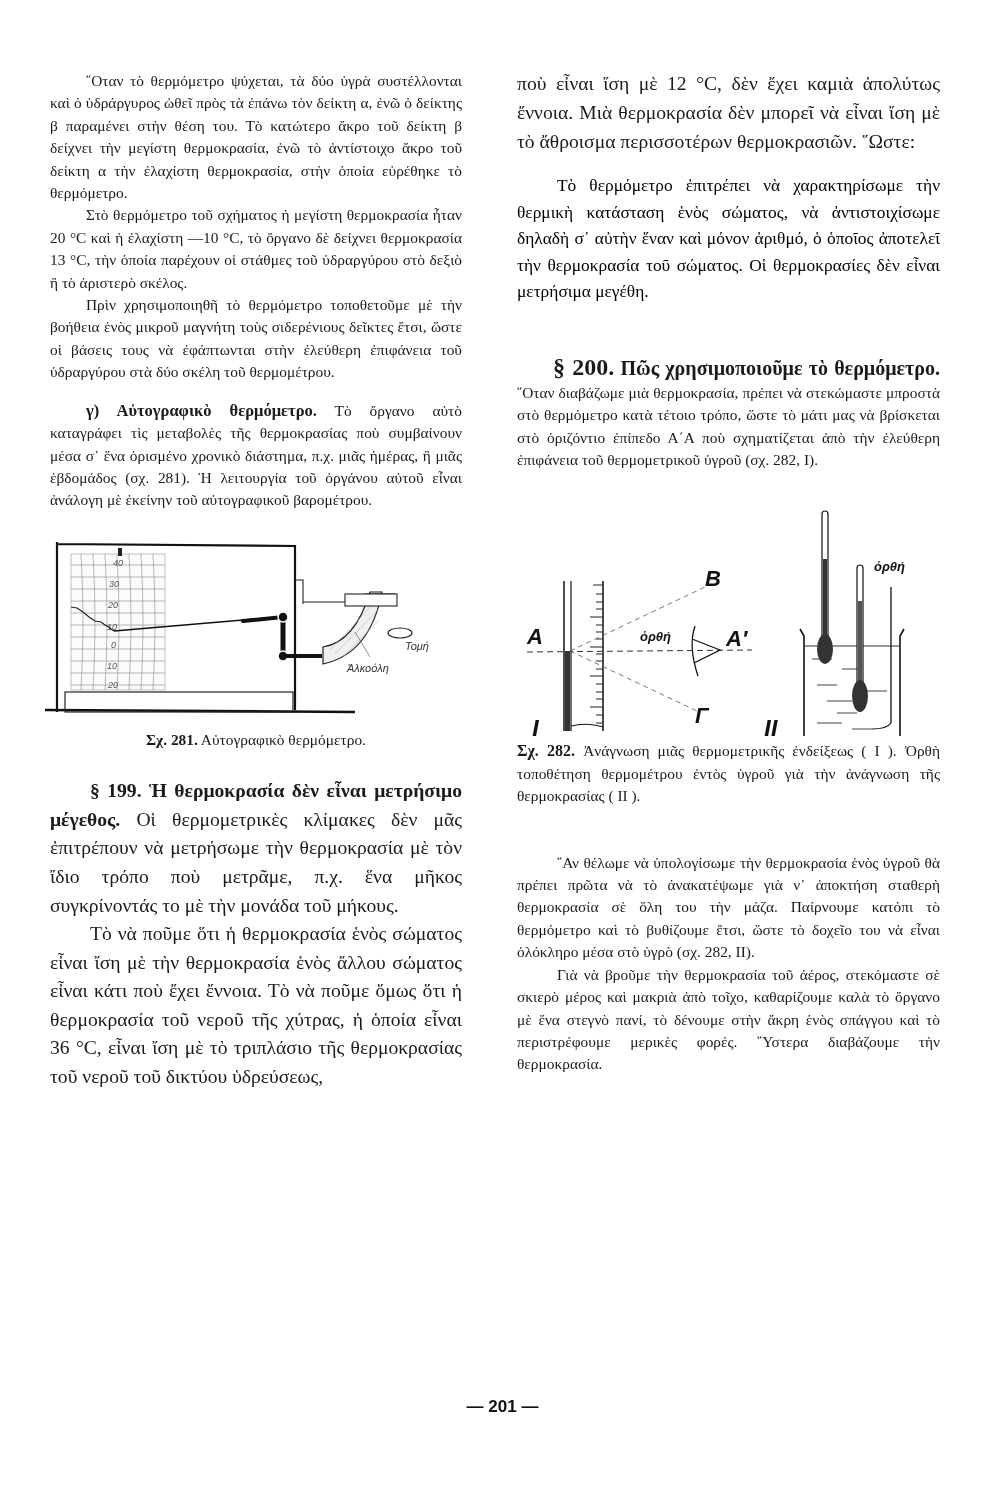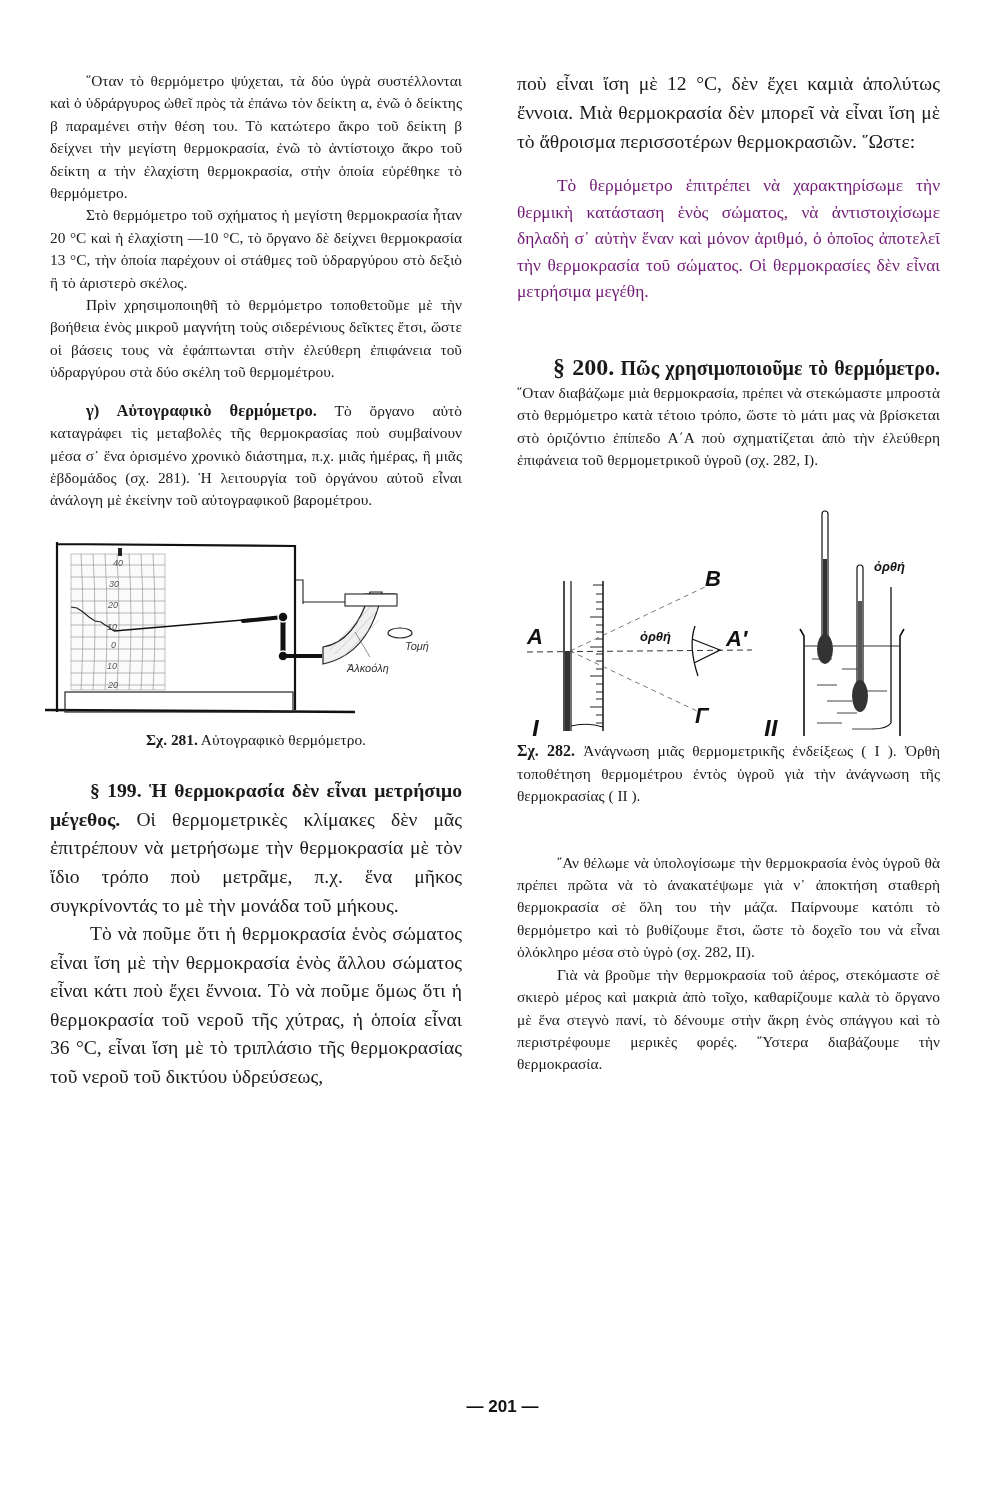--- a/index.html
+++ b/index.html
@@ -11,21 +11,21 @@
     .col { position: absolute; }
     #left-col { left: 50px; top: 70px; width: 412px; }
     #right-col { left: 493px; top: 70px; width: 423px; margin-left: 24px; }
     .p {
       font-size: 15.4px; line-height: 22.4px; text-align: justify;
       margin: 0; hyphens: manual;
     }
     .p.indent { text-indent: 36px; }
     .p.big { font-size: 19.6px; line-height: 28.6px; }
     .p.bigr { font-size: 19.6px; line-height: 28.8px; }
-    .faded { color: #701a75; font-size: 17.4px; line-height: 26.4px; }
+    .faded { color: #000000; font-size: 17.4px; line-height: 26.4px; }
     .heading-b { font-weight: bold; }
     .sec-num { font-weight: bold; }
     .fig-cap {
       font-size: 15.4px; line-height: 22.4px; text-align: center;
     }
     .fig-cap b { font-weight: bold; }
     .page-number {
       position: absolute; left: 0; width: 1005px; top: 1397px;
       text-align: center; font-family: "Liberation Sans", "DejaVu Sans", sans-serif;
       font-weight: bold; font-size: 17px; color: #111;

